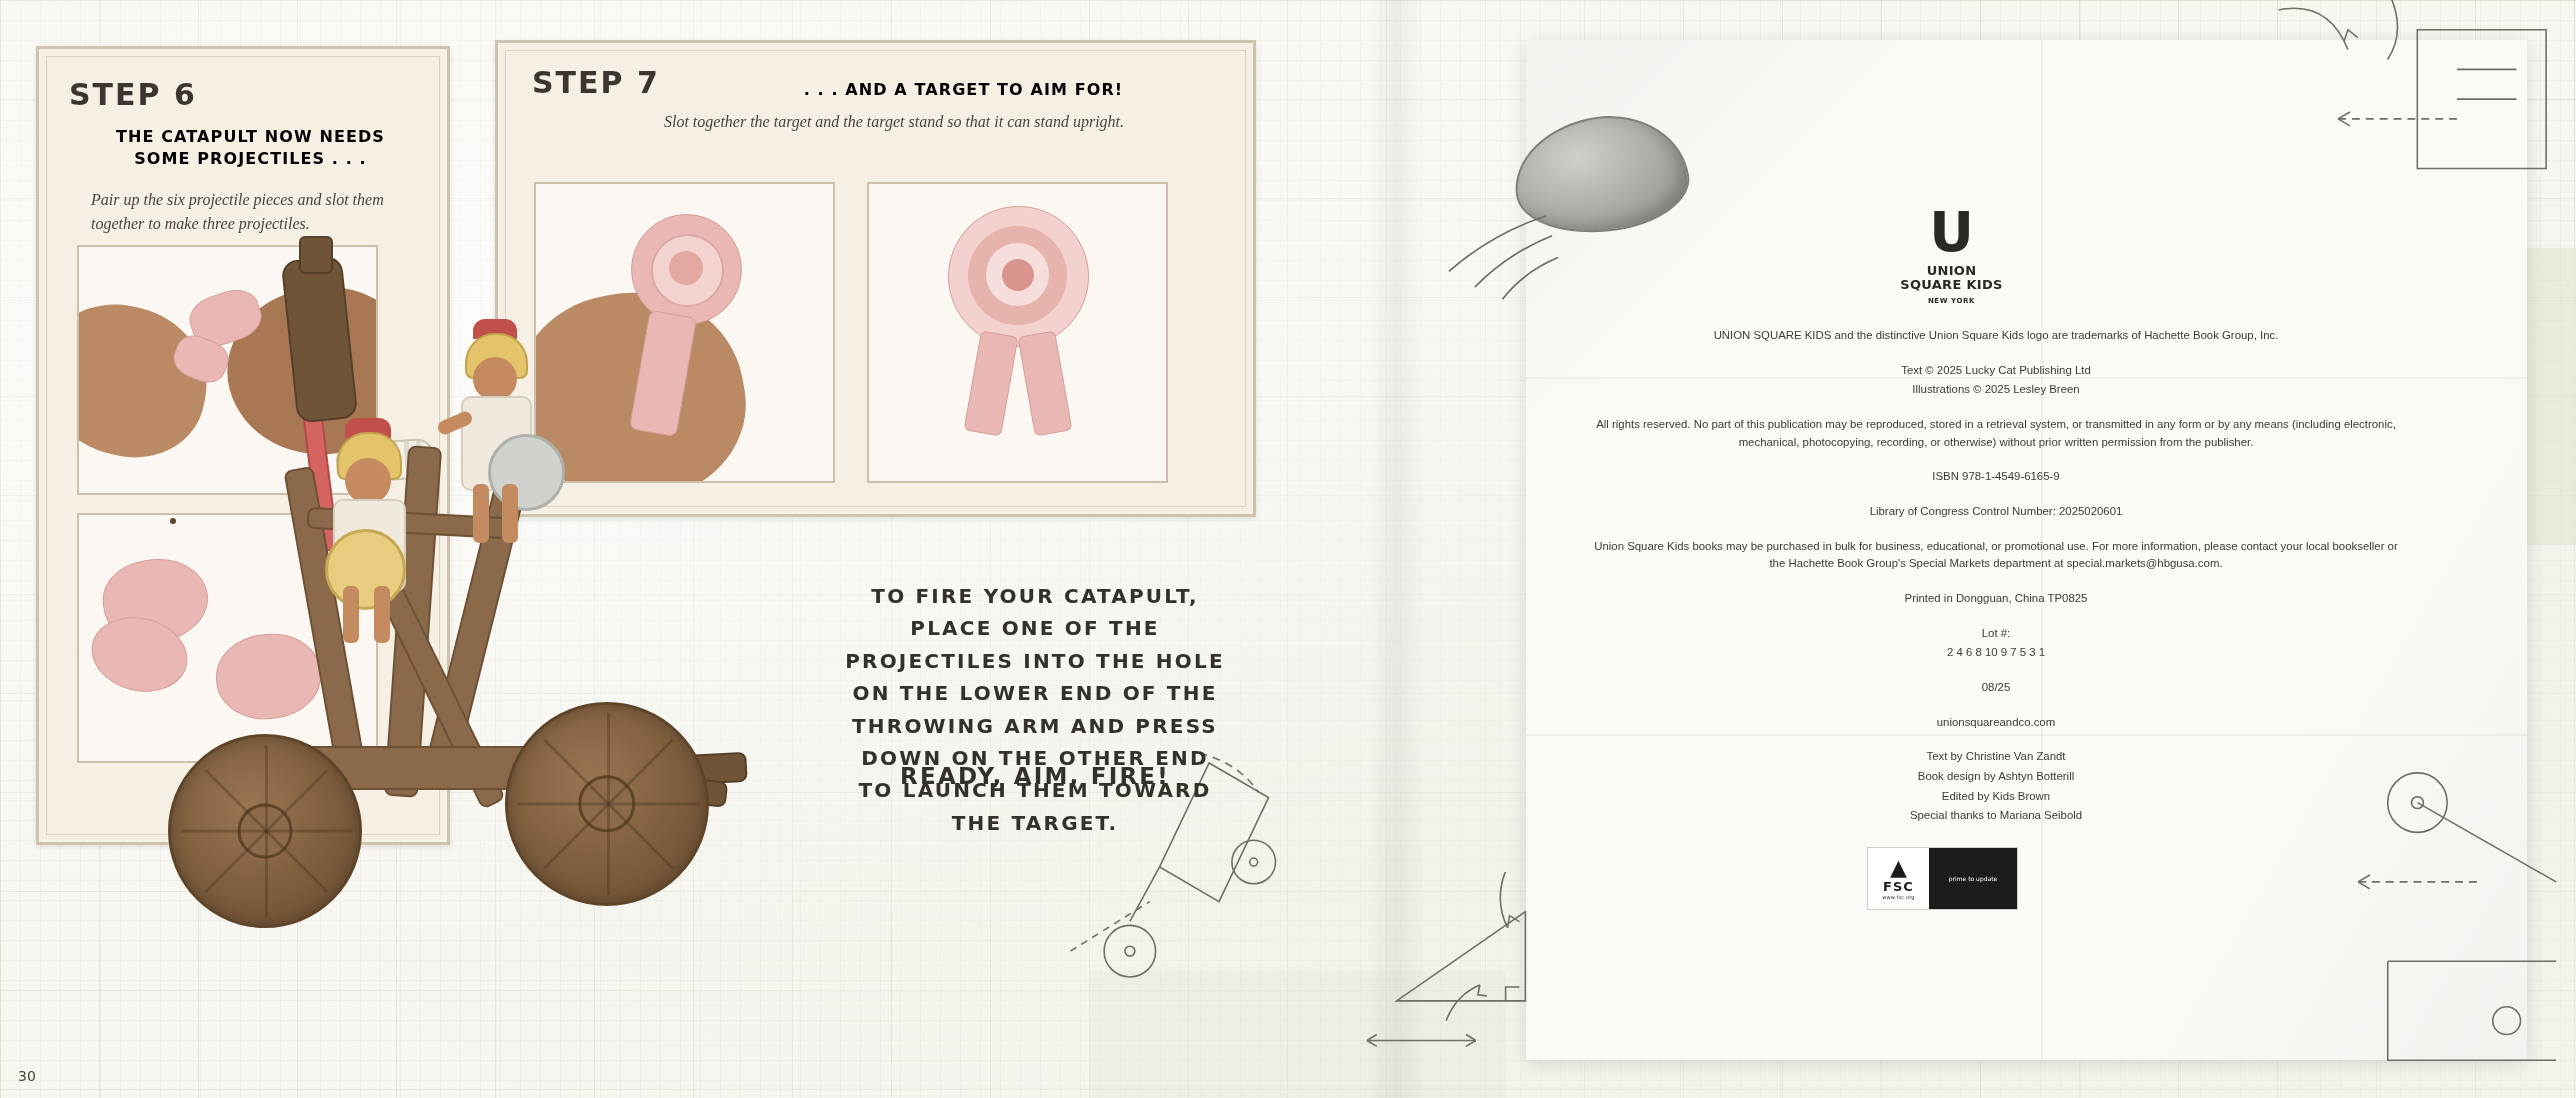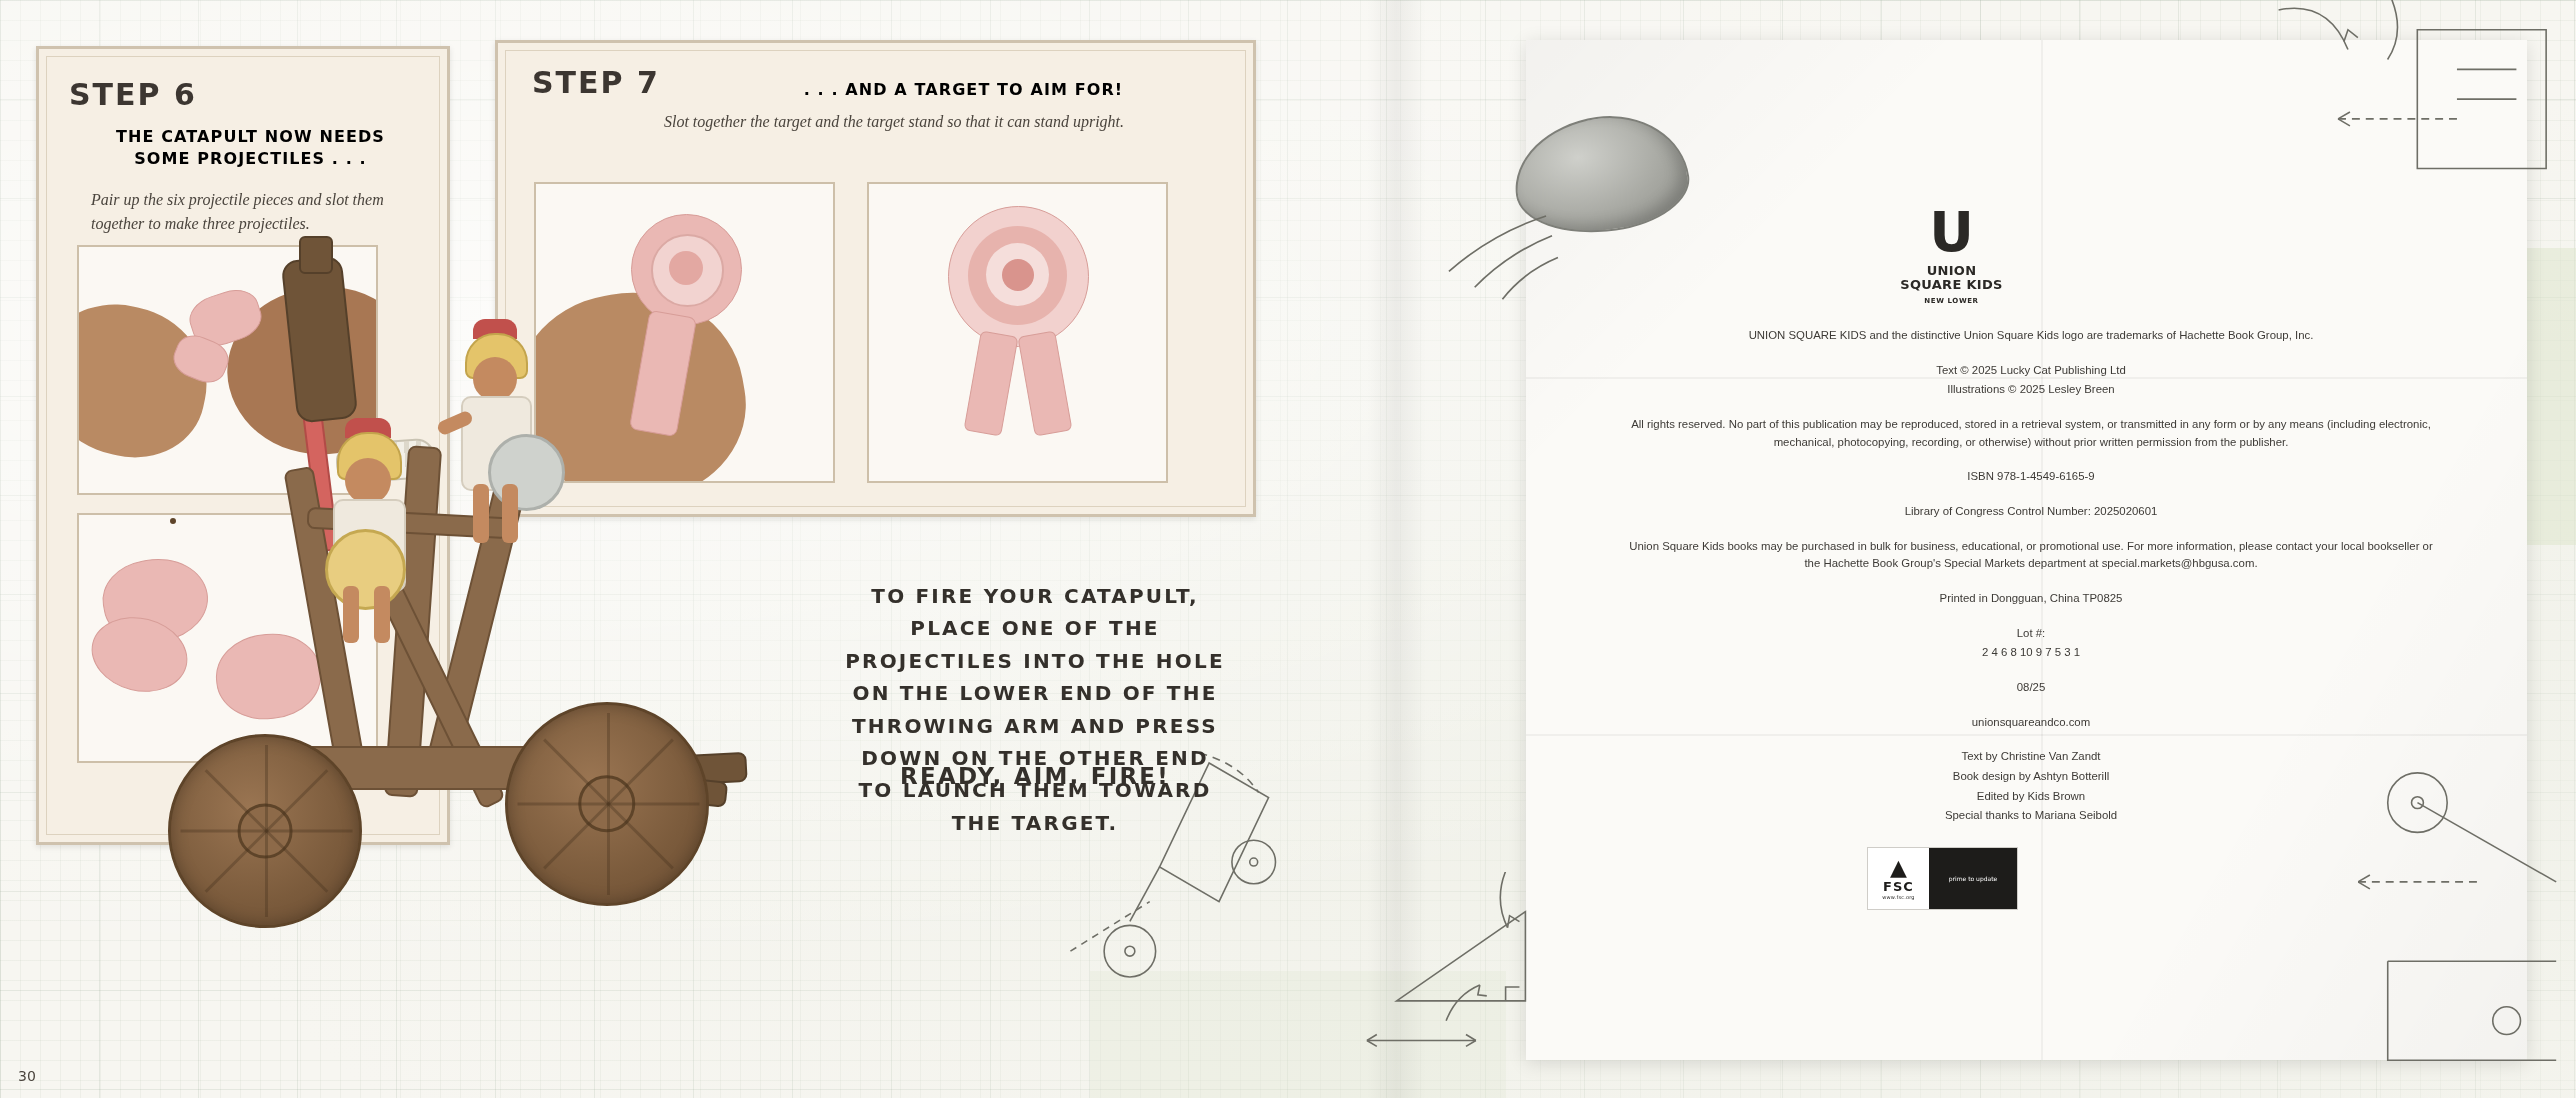--- a/index.html
+++ b/index.html
@@ -137,21 +137,21 @@
   .paper{
     position:absolute;left:1526px;top:40px;width:1001px;height:1020px;
     background:
       linear-gradient(135deg, rgba(0,0,0,.035) 0%, transparent 22%),
       linear-gradient(300deg, rgba(0,0,0,.03) 0%, transparent 28%),
       #fbfaf7;
     box-shadow:0 3px 18px rgba(0,0,0,.12);
   }
   .crease{position:absolute;background:rgba(0,0,0,.045);}
   .colophon{
-    position:absolute;left:1625px;top:327px;width:812px;
+    position:absolute;left:1590px;top:327px;width:812px;
     text-align:center;
     font-family:"Liberation Sans", sans-serif;
     font-size:11.4px;
     line-height:1.55;
     color:#3d3a36;
   }
   .colophon p{margin:0 0 17px 0;}
   .logo{
     position:absolute;left:1897px;top:208px;width:109px;text-align:center;
   }
@@ -353,21 +353,21 @@
     <g fill="none" stroke="#6e6e66" stroke-width="1.7">
       <path d="M120 8 q-55 18 -98 56"></path>
       <path d="M126 28 q-45 18 -78 52"></path>
       <path d="M132 50 q-34 14 -56 42"></path>
     </g>
   </svg>
 
   <div class="logo">
     <div class="mark">U</div>
     <div class="usk">UNION SQUARE KIDS</div>
-    <div class="ny">NEW LOWER</div>
+    <div class="ny">NEW YORK</div>
   </div>
 
   <div class="colophon">
     <p>UNION SQUARE KIDS and the distinctive Union Square Kids logo are trademarks of Hachette Book Group, Inc.</p>
     <p style="margin-bottom:2px;">Text © 2025 Lucky Cat Publishing Ltd</p>
     <p>Illustrations © 2025 Lesley Breen</p>
     <p>All rights reserved. No part of this publication may be reproduced, stored in a retrieval system, or transmitted in any form or by any means (including electronic, mechanical, photocopying, recording, or otherwise) without prior written permission from the publisher.</p>
     <p>ISBN 978-1-4549-6165-9</p>
     <p>Library of Congress Control Number: 2025020601</p>
     <p>Union Square Kids books may be purchased in bulk for business, educational, or promotional use. For more information, please contact your local bookseller or the Hachette Book Group's Special Markets department at special.markets@hbgusa.com.</p>

